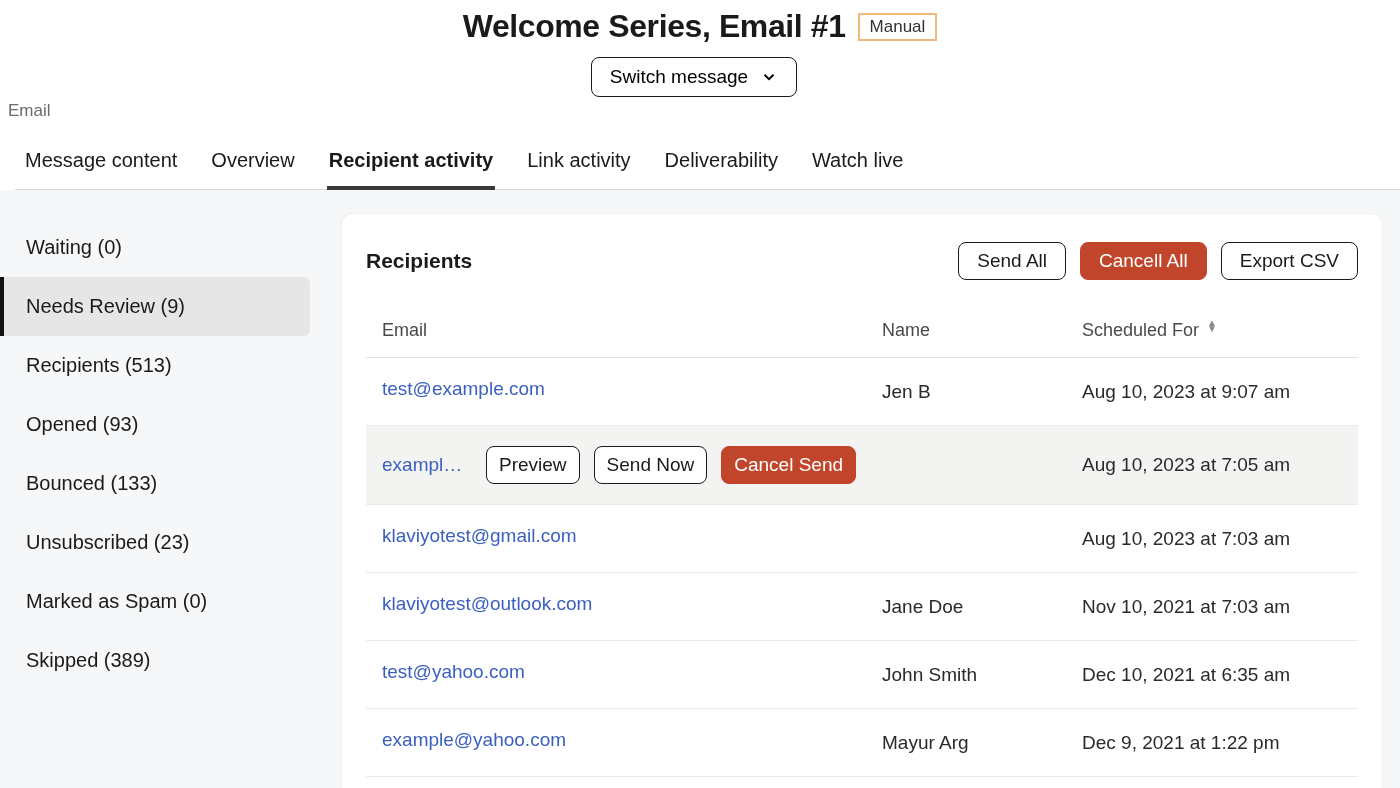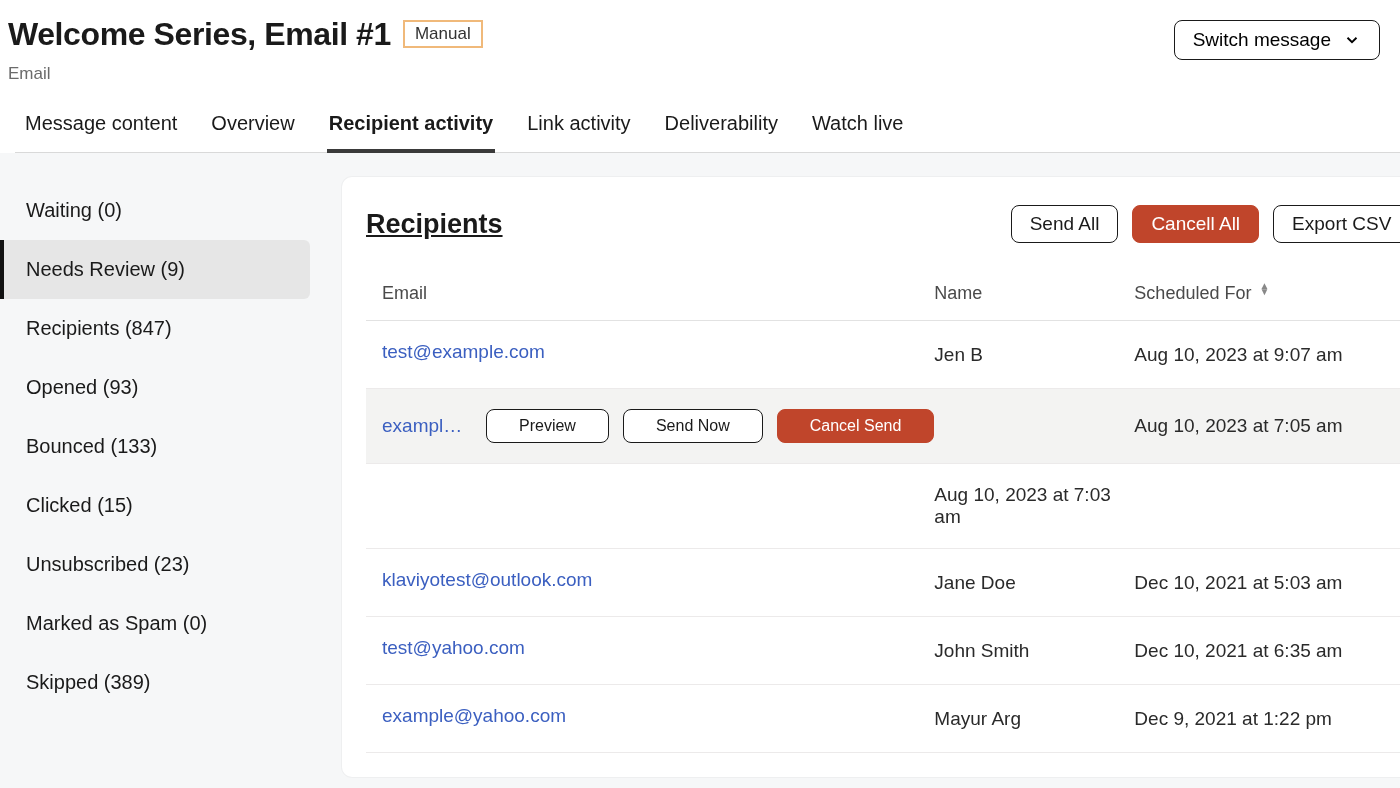--- a/index.html
+++ b/index.html
@@ -9,20 +9,21 @@
     background: #fff;
     font-size: 16px;
   }
   .header {
     padding: 8px 8px 0 8px;
   }
   .title-row {
     display: flex;
     align-items: center;
     justify-content: space-between;
+    flex-direction: column;
   }
   .title-left {
     display: flex;
     align-items: center;
     gap: 12px;
   }
   .title {
     font-size: 32px;
     font-weight: 600;
     letter-spacing: -0.4px;
@@ -111,23 +112,22 @@
     padding: 28px 24px 0 24px;
     box-shadow: 0 0 0 1px rgba(0,0,0,0.03);
     min-height: 600px;
   }
   .card-head {
     display: flex;
     align-items: center;
     justify-content: space-between;
   }
   .card-title {
-    font-size: 27px;
+    font-size: 21px;
     font-weight: 700;
-    text-decoration: underline;
   }
   .card-actions {
     display: flex;
     gap: 14px;
   }
   .btn {
     border: 1.5px solid #1a1a1a;
     background: #fff;
     border-radius: 8px;
     padding: 7px 18px;
@@ -191,22 +191,22 @@
     gap: 14px;
   }
   .trow.hover .email-link {
     max-width: 90px;
     text-align: right;
   }
   .row-btn {
     border: 1.5px solid #1a1a1a;
     background: #fff;
     border-radius: 8px;
-    padding: 7px 32px;
-    font-size: 16px;
+    padding: 7px 12px;
+    font-size: 19px;
     cursor: pointer;
     color: #1a1a1a;
     white-space: nowrap;
   }
   .row-btn.danger {
     background: #c0452b;
     border-color: #c0452b;
     color: #fff;
   }
   .name-cell { color: #2a2a2a; }
@@ -237,24 +237,23 @@
     <div class="tab active">Recipient activity</div>
     <div class="tab">Link activity</div>
     <div class="tab">Deliverability</div>
     <div class="tab">Watch live</div>
   </div>
 
 <div class="body">
   <div class="sidebar" id="sidebar">
       <div class="side-item">Waiting (0)</div>
       <div class="side-item active">Needs Review (9)</div>
-      <div class="side-item">Recipients (847)</div>
+      <div class="side-item">Recipients (513)</div>
       <div class="side-item">Opened (93)</div>
       <div class="side-item">Bounced (133)</div>
-      <div class="side-item">Clicked (15)</div>
       <div class="side-item">Unsubscribed (23)</div>
       <div class="side-item">Marked as Spam (0)</div>
       <div class="side-item">Skipped (389)</div>
     </div>
 
   <div class="main">
     <div class="card">
       <div class="card-head">
         <div class="card-title">Recipients</div>
         <div class="card-actions">
@@ -286,27 +285,28 @@
               <div class="email-cell">
                 <a class="email-link" href="#">example…</a>
                 <button class="row-btn">Preview</button>
                 <button class="row-btn">Send Now</button>
                 <button class="row-btn danger">Cancel Send</button>
               </div>
               <div class="name-cell"></div>
               <div class="sched-cell">Aug 10, 2023 at 7:05 am</div>
             </div>
             <div class="trow">
+              <div class="email-cell"><a class="email-link" href="#">klaviyotest@gmail.com</a></div>
               <div class="name-cell"></div>
               <div class="sched-cell">Aug 10, 2023 at 7:03 am</div>
             </div>
             <div class="trow">
               <div class="email-cell"><a class="email-link" href="#">klaviyotest@outlook.com</a></div>
               <div class="name-cell">Jane Doe</div>
-              <div class="sched-cell">Dec 10, 2021 at 5:03 am</div>
+              <div class="sched-cell">Nov 10, 2021 at 7:03 am</div>
             </div>
             <div class="trow">
               <div class="email-cell"><a class="email-link" href="#">test@yahoo.com</a></div>
               <div class="name-cell">John Smith</div>
               <div class="sched-cell">Dec 10, 2021 at 6:35 am</div>
             </div>
             <div class="trow">
               <div class="email-cell"><a class="email-link" href="#">example@yahoo.com</a></div>
               <div class="name-cell">Mayur Arg</div>
               <div class="sched-cell">Dec 9, 2021 at 1:22 pm</div>

